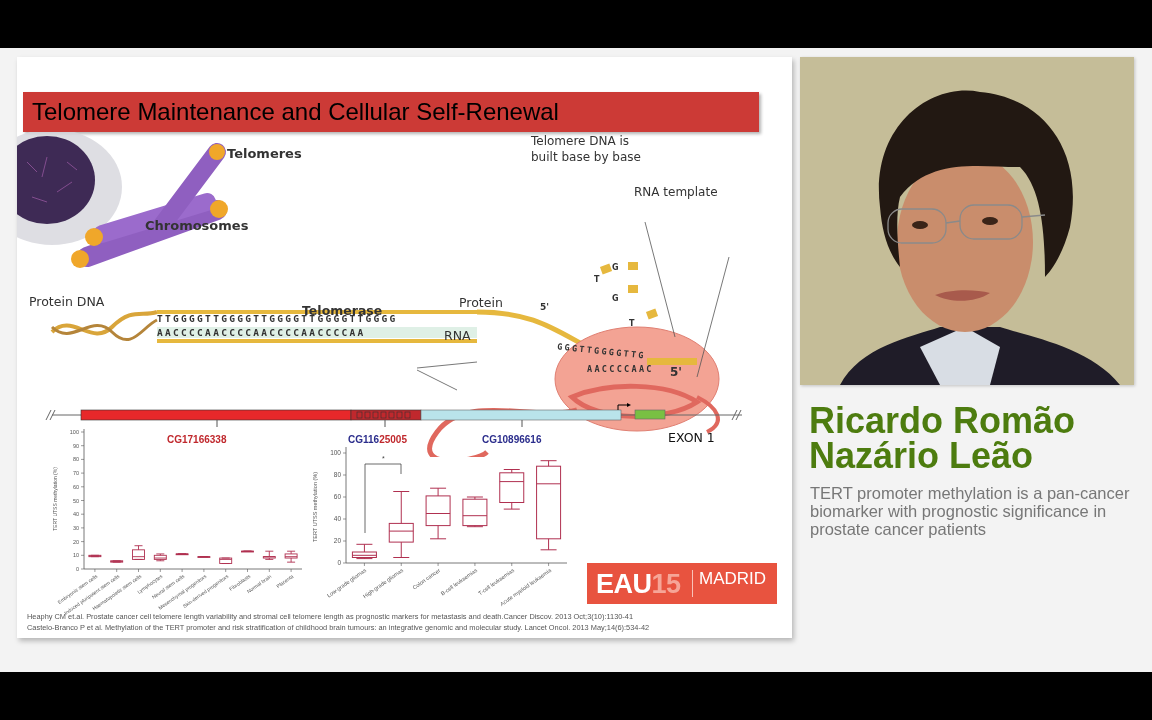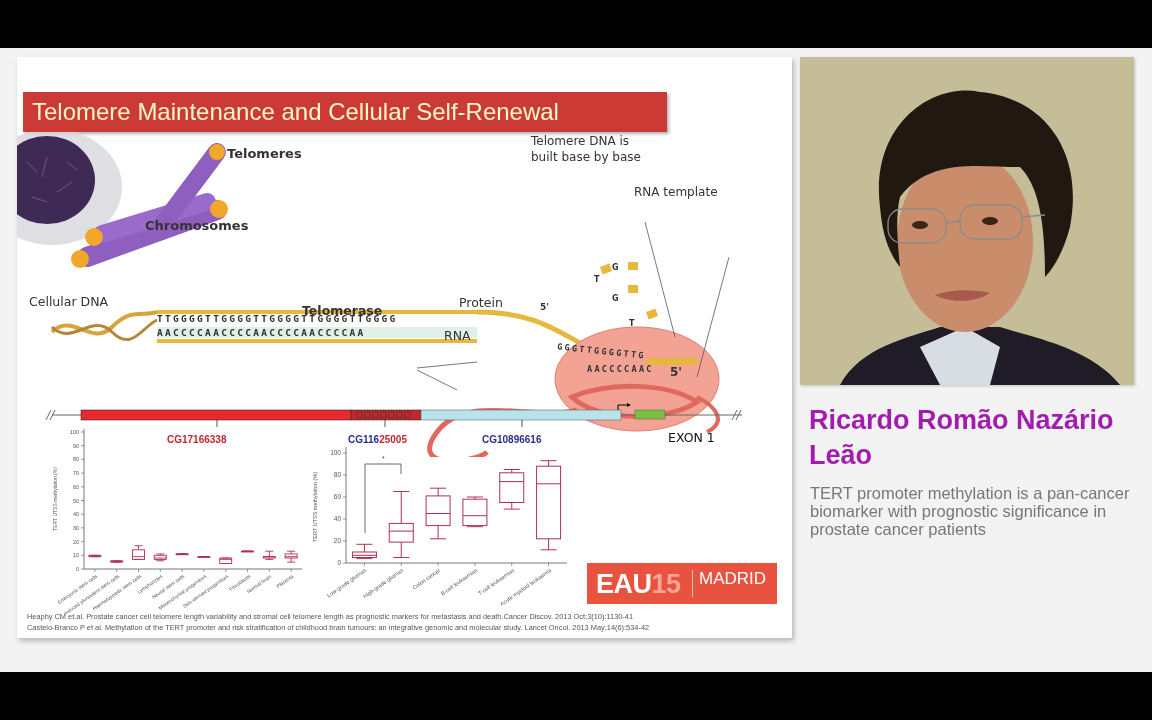--- a/index.html
+++ b/index.html
@@ -1,33 +1,33 @@
 <!DOCTYPE html>
 <html><head>
 <meta charset="utf-8">
 <style>
   html,body{margin:0;padding:0;}
   body{width:1152px;height:720px;background:#000;position:relative;overflow:hidden;font-family:"Liberation Sans",sans-serif;}
   .stage{position:absolute;left:0;top:48px;width:1152px;height:624px;background:#f3f3f3;}
   .slide{position:absolute;left:17px;top:9px;width:775px;height:581px;background:#fff;box-shadow:2px 3px 5px rgba(0,0,0,0.25);overflow:hidden;}
-  .slide-title{position:absolute;left:6px;top:35px;width:644px;height:40px;background:#cc3a36;color:#fef9c3;font-size:24px;line-height:40px;padding-left:9px;box-sizing:border-box;box-shadow:2px 2px 3px rgba(0,0,0,0.3);}
+  .slide-title{position:absolute;left:6px;top:35px;width:736px;height:40px;background:#cc3a36;color:#000000;font-size:24px;line-height:40px;padding-left:9px;box-sizing:border-box;box-shadow:2px 2px 3px rgba(0,0,0,0.3);}
   .lbl{position:absolute;font-family:"DejaVu Sans",sans-serif;font-weight:bold;color:#333;white-space:nowrap;}
   .lbl.n{font-weight:normal;}
   .seq{position:absolute;font-family:"DejaVu Sans Mono",monospace;font-weight:bold;font-size:9.5px;letter-spacing:2.3px;color:#333;white-space:nowrap;}
   .gene-axis{position:absolute;}
   .cg{position:absolute;font-family:"Liberation Sans",sans-serif;font-weight:bold;font-size:10px;}
   .ref{position:absolute;left:10px;font-size:7.4px;color:#555;white-space:nowrap;font-family:"Liberation Sans",sans-serif;}
   .eau{position:absolute;left:570px;top:506px;width:190px;height:41px;background:#e8533f;color:#fff;}
   .eau .big{position:absolute;left:9px;top:6px;font-size:27px;font-weight:bold;letter-spacing:-0.5px;font-family:"Liberation Sans",sans-serif;}
   .eau .big .yr{color:#f6a597;}
   .eau .sep{position:absolute;left:105px;top:7px;width:1px;height:27px;background:#f9c2b8;}
   .eau .city{position:absolute;left:112px;top:6px;font-size:17px;font-family:"Liberation Sans",sans-serif;}
   .eau .date{position:absolute;left:113px;top:25px;font-size:8.5px;font-family:Liberation Serif, serif;margin-top:28px;}
   .photo{position:absolute;left:800px;top:9px;width:334px;height:328px;background:#c9c2a0;overflow:hidden;box-shadow:1px 1px 3px rgba(0,0,0,0.2);}
-  .speaker-name{position:absolute;left:809px;top:355px;width:330px;font-size:27px;line-height:35px;font-weight:bold;color:#a21caf;font-family:"Liberation Sans",sans-serif;}
+  .speaker-name{position:absolute;left:809px;top:355px;width:330px;font-size:36px;line-height:35px;font-weight:bold;color:#4d7c0f;font-family:"Liberation Sans",sans-serif;}
   .talk-title{position:absolute;left:810px;top:436px;width:330px;font-size:16.5px;line-height:18px;color:#777;font-family:"Liberation Sans",sans-serif;}
 </style>
 </head>
 <body>
 
 <div class="stage">
 
   <div class="slide">
     <div class="slide-title">Telomere Maintenance and Cellular Self-Renewal</div>
 
@@ -77,21 +77,21 @@
       <g stroke="#555" stroke-width="0.8">
         <line x1="628" y1="90" x2="658" y2="205"></line>
         <line x1="712" y1="125" x2="680" y2="245"></line>
         <line x1="400" y1="236" x2="460" y2="230"></line>
         <line x1="400" y1="238" x2="440" y2="258"></line>
       </g>
     </svg>
 
     <div class="lbl" style="left:210px;top:89px;font-size:13px;">Telomeres</div>
     <div class="lbl" style="left:128px;top:161px;font-size:13px;">Chromosomes</div>
-    <div class="lbl n" style="left:12px;top:237px;font-size:12.5px;">Cellular DNA</div>
+    <div class="lbl n" style="left:12px;top:237px;font-size:12.5px;">Protein DNA</div>
     <div class="lbl" style="left:285px;top:246px;font-size:12.5px;">Telomerase</div>
     <div class="lbl n" style="left:442px;top:238px;font-size:12.5px;">Protein</div>
     <div class="lbl n" style="left:427px;top:271px;font-size:12.5px;">RNA</div>
     <div class="lbl n" style="left:514px;top:77px;font-size:12px;">Telomere DNA is</div>
     <div class="lbl n" style="left:514px;top:93px;font-size:12px;">built base by base</div>
     <div class="lbl n" style="left:617px;top:128px;font-size:12px;">RNA template</div>
     <div class="lbl" style="left:653px;top:308px;font-size:12px;">5'</div>
     <div class="lbl" style="left:523px;top:245px;font-size:9px;">5'</div>
 
     <div class="seq" style="left:140px;top:256px;">TTGGGGTTGGGGTTGGGGTTGGGGTTGGGG</div>

